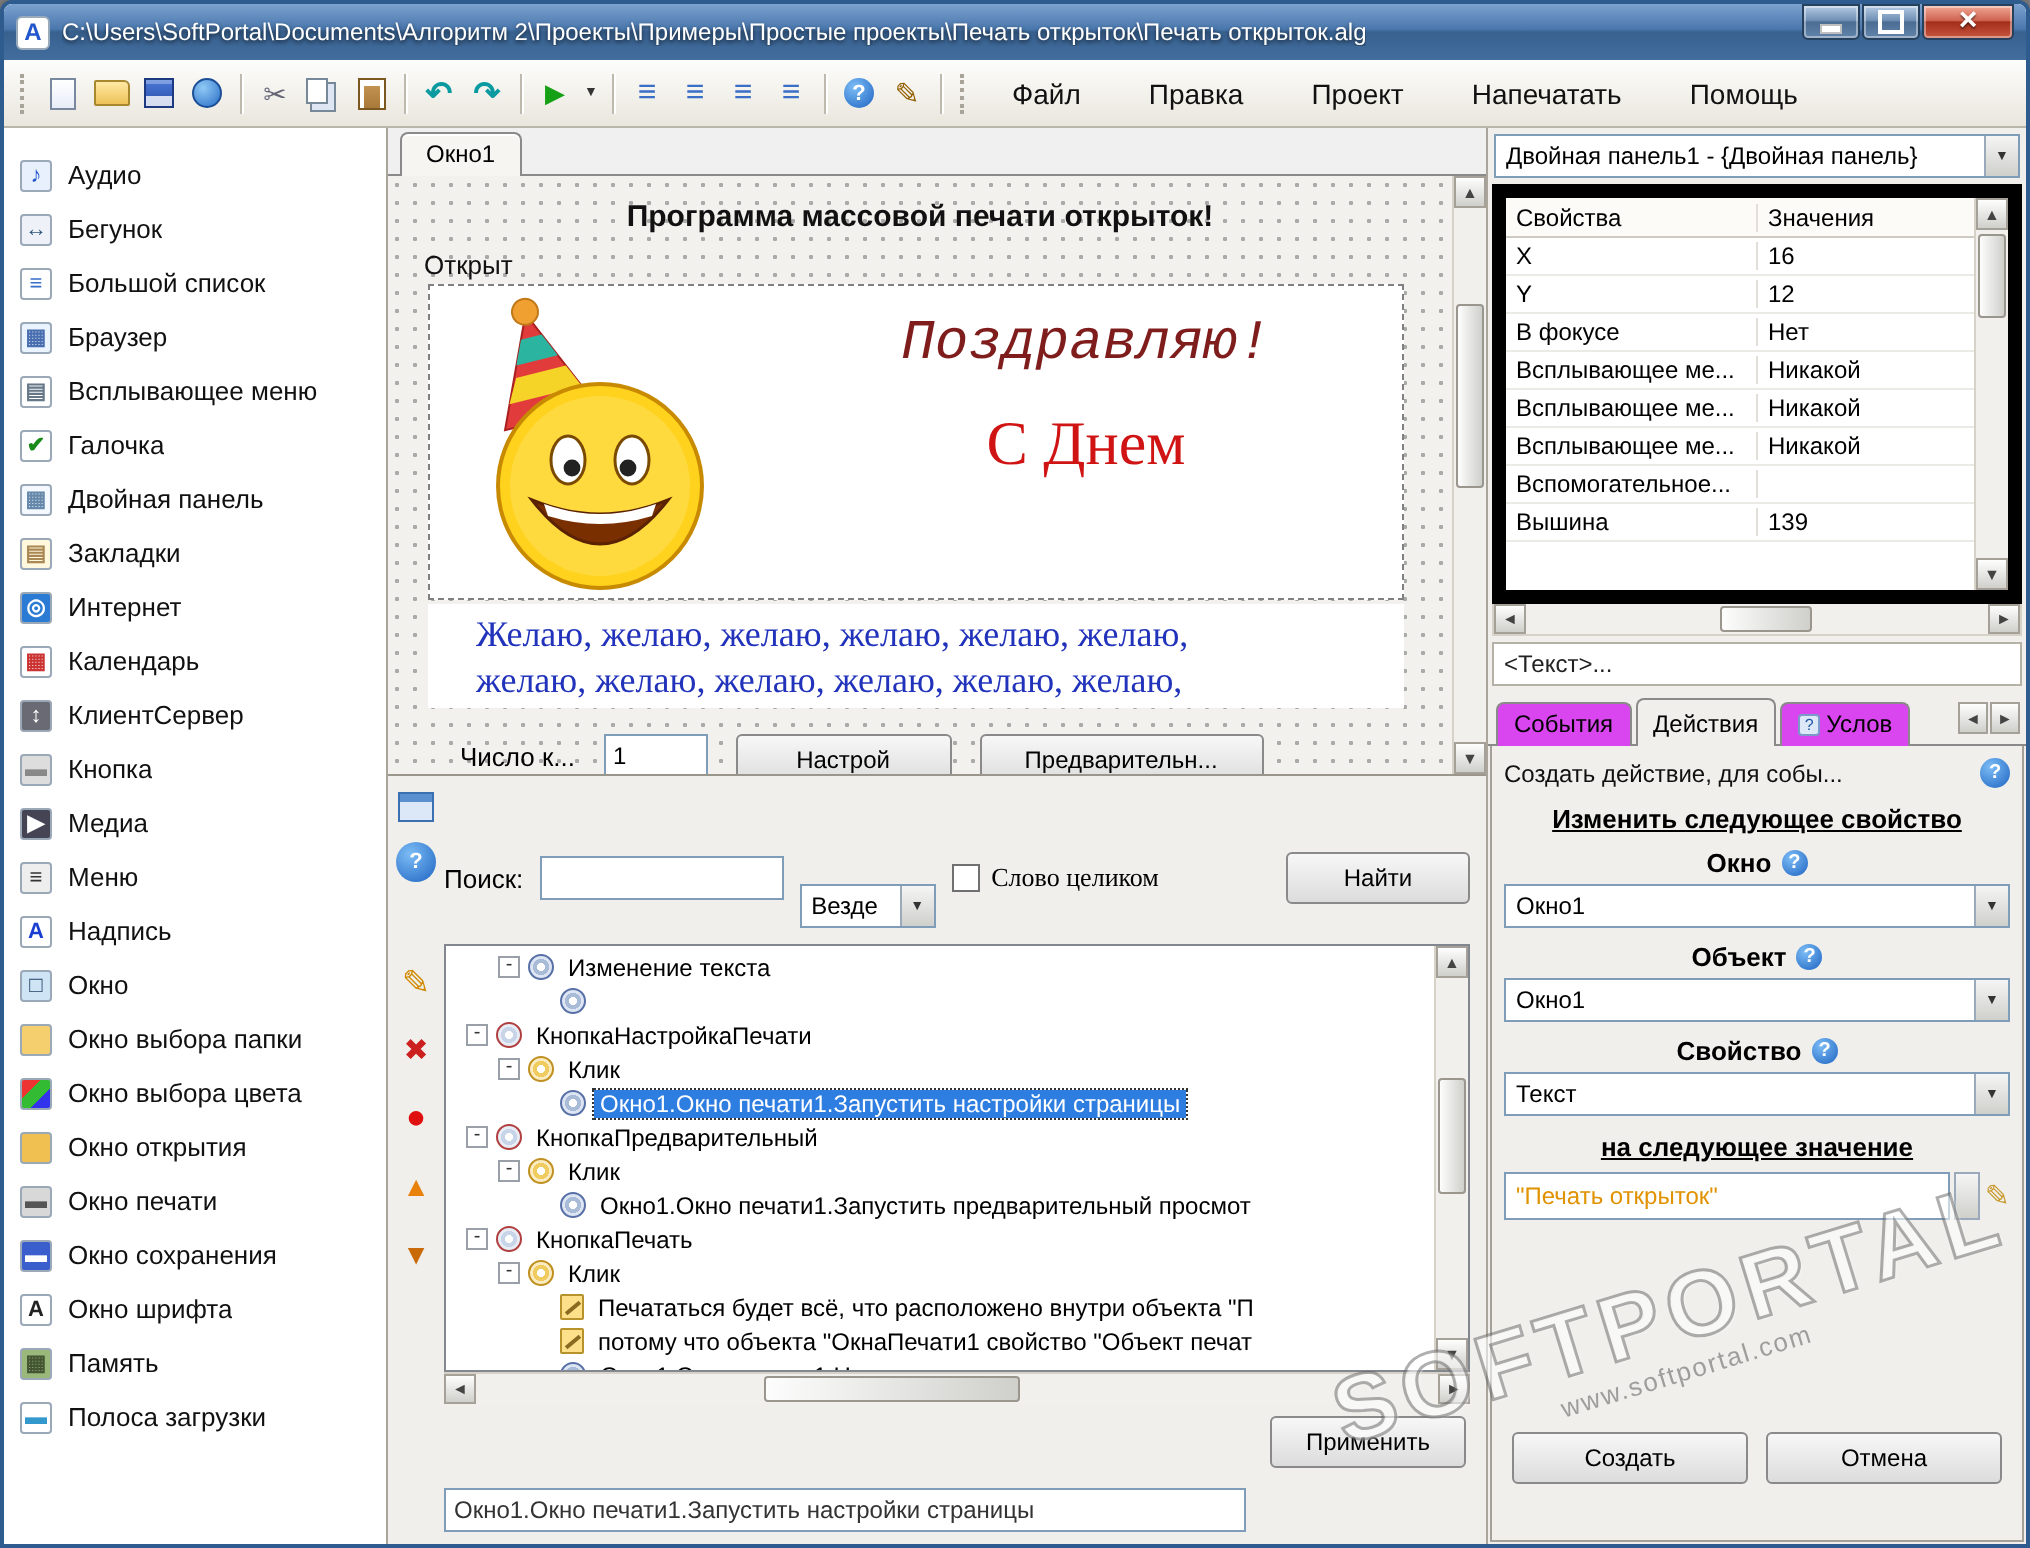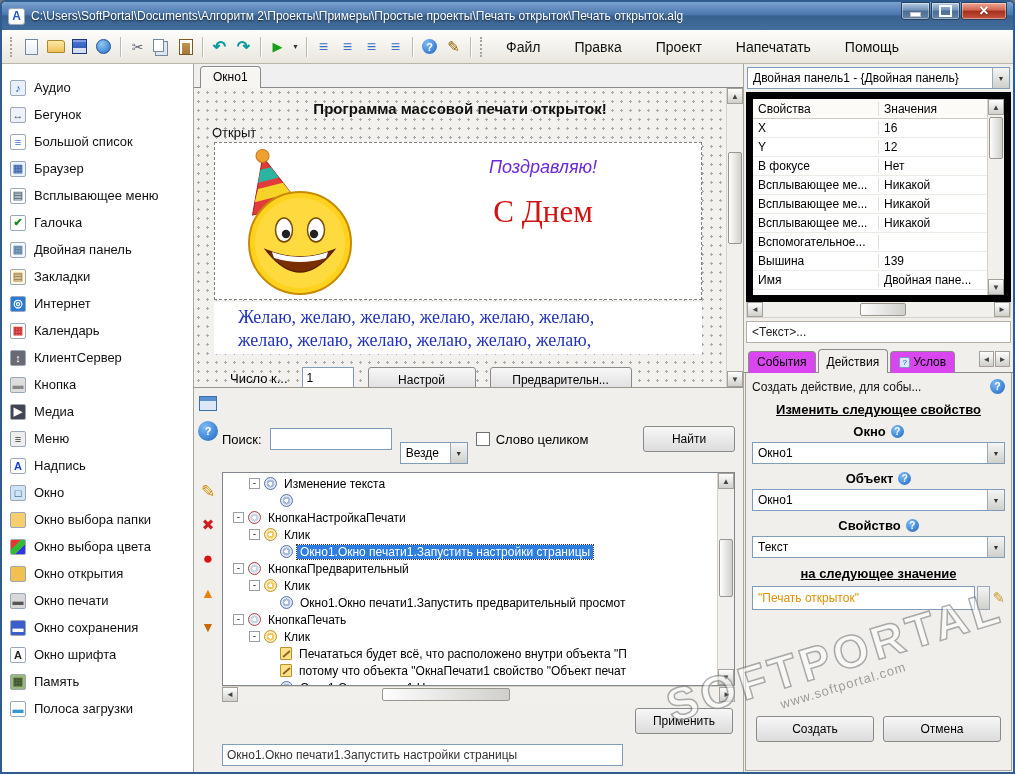--- a/index.html
+++ b/index.html
@@ -77,21 +77,21 @@
   .canvas { position:absolute; left:0; top:0; right:17px; bottom:0; overflow:hidden;
     background-color:#f2f1ee;
     background-image:radial-gradient(#a9a9a9 1px, transparent 1.2px);
     background-size:9px 9px;
     display:flex; flex-direction:column; }
   .form-title { text-align:center; font-weight:bold; font-size:15px; color:#111; margin-top:12px; }
   .open-label { font-size:13px; color:#111; margin:8px 0 2px 18px; }
   .card { margin:0 24px 0 20px; background:#fff; border:1px dashed #808080; display:flex; height:158px; }
   .smiley { width:170px; flex:none; display:flex; align-items:center; justify-content:center; }
   .greet { flex:1; display:flex; flex-direction:column; align-items:center; padding-top:14px; gap:16px; }
-  .greet1 { font-family:Liberation Sans, sans-serif; font-style:italic; color:#6d28d9; font-size:18px; }
+  .greet1 { font-family:Liberation Mono, monospace; font-style:italic; color:#7f1d1d; font-size:28px; }
   .greet2 { font-family:"Liberation Serif", serif; color:#d01414; font-size:31px; }
   .wishes { margin:2px 24px 0 20px; background:#fff; padding:4px 0 2px 24px;
     font-family:"Liberation Serif", serif; color:#2233bb; font-size:18px; line-height:23px; }
   .form-controls { margin:auto 24px -6px 36px; display:flex; align-items:flex-start; gap:14px; }
   .form-controls .lbl { font-size:13px; padding-top:4px; }
   .copies-input { width:52px; height:22px; border:1px solid #7f9db9; font-size:12px; padding-left:4px; }
   .btn { background:linear-gradient(#f7f7f7,#dcdcdc); border:1px solid #8a8a8a; border-radius:3px;
     font-size:12px; padding:4px 12px; height:26px; white-space:nowrap; font-family:"Liberation Sans", sans-serif; }
   
   .vscroll { position:absolute; right:0; top:0; bottom:0; width:17px; background:#f1f0ec; border-left:1px solid #d6d2c8; display:flex; flex-direction:column; }
@@ -120,21 +120,21 @@
   .search-label { font-size:13px; }
   .search-input { width:122px; height:22px; border:1px solid #7f9db9; padding-left:4px; font-size:12px; }
   .combo { height:22px; border:1px solid #7f9db9; background:#fff; display:flex; align-items:center; font-size:12px; padding-left:5px;margin-top:28px; }
   .combo .cval { white-space:nowrap; overflow:hidden; flex:1; }
   .combo .arrow { margin-left:auto; width:17px; align-self:stretch; flex:none;
     background:linear-gradient(#f5f5f5,#cfcfcb); border-left:1px solid #9aaabb;
     display:flex; align-items:center; justify-content:center; }
   .combo .arrow::before { content:"▼"; font-size:7px; color:#333; }
   .scope-combo { width:68px; }
   .chk { width:14px; height:14px; border:1px solid #707070; background:#fff; flex:none; }
-  .chk-label { font-size:13px; margin-left:-2px; }
+  .chk-label { font-size:13px; margin-left:-2px;font-family:Liberation Serif, serif; }
   .find-btn { margin-left:auto; width:92px; }
   .tree-wrap { position:relative; flex:1; border:1px solid #828790; background:#fff; min-height:0; overflow:hidden; }
   .tree { position:absolute; left:0; top:0; right:17px; bottom:0; overflow:hidden; padding-top:2px; }
   .t-row { display:flex; align-items:center; height:17px; font-size:12px; white-space:nowrap; }
   .t-indent { flex:none; }
   .exp { width:11px; height:11px; flex:none; border:1px solid #9aa0a8; background:#fff; font-size:10px; line-height:8px;
     text-align:center; color:#333; margin-right:4px; }
   .exp-ph { width:15px; flex:none; }
   .t-ic { width:13px; height:13px; flex:none; margin-right:4px; position:relative; }
   .t-action-gear-icon, .t-gear-icon { border-radius:50%; border:1px solid #5870a8; background:radial-gradient(circle, #ffffff 0 2px, #a8bcd8 2px 4px, #dde5f2 4px); }
@@ -570,24 +570,20 @@
                 <span class="pg-val">Никакой</span>
               </div>
               <div class="pg-row">
                 <span class="pg-name">Вспомогательное...</span>
                 <span class="pg-val"></span>
               </div>
               <div class="pg-row">
                 <span class="pg-name">Вышина</span>
                 <span class="pg-val">139</span>
               </div>
-              <div class="pg-row">
-                <span class="pg-name">Имя</span>
-                <span class="pg-val">Двойная пане...</span>
-              </div>
             </div>
         </div>
         <div class="vscroll">
           <div class="sb-btn">▲</div>
           <div class="sb-track">
               <div class="sb-thumb" style="top:2px;height:42px;"></div>
             </div>
           <div class="sb-btn">▼</div>
         </div>
       </div>

